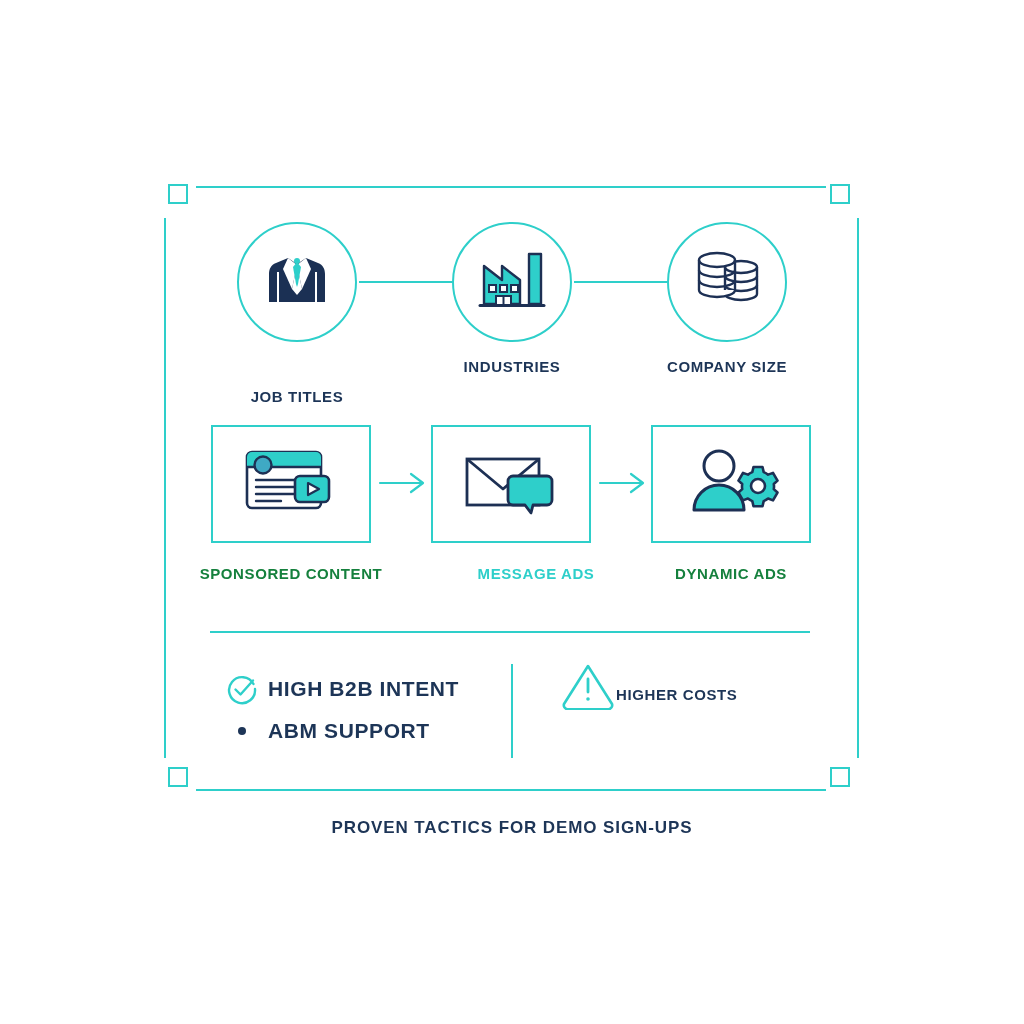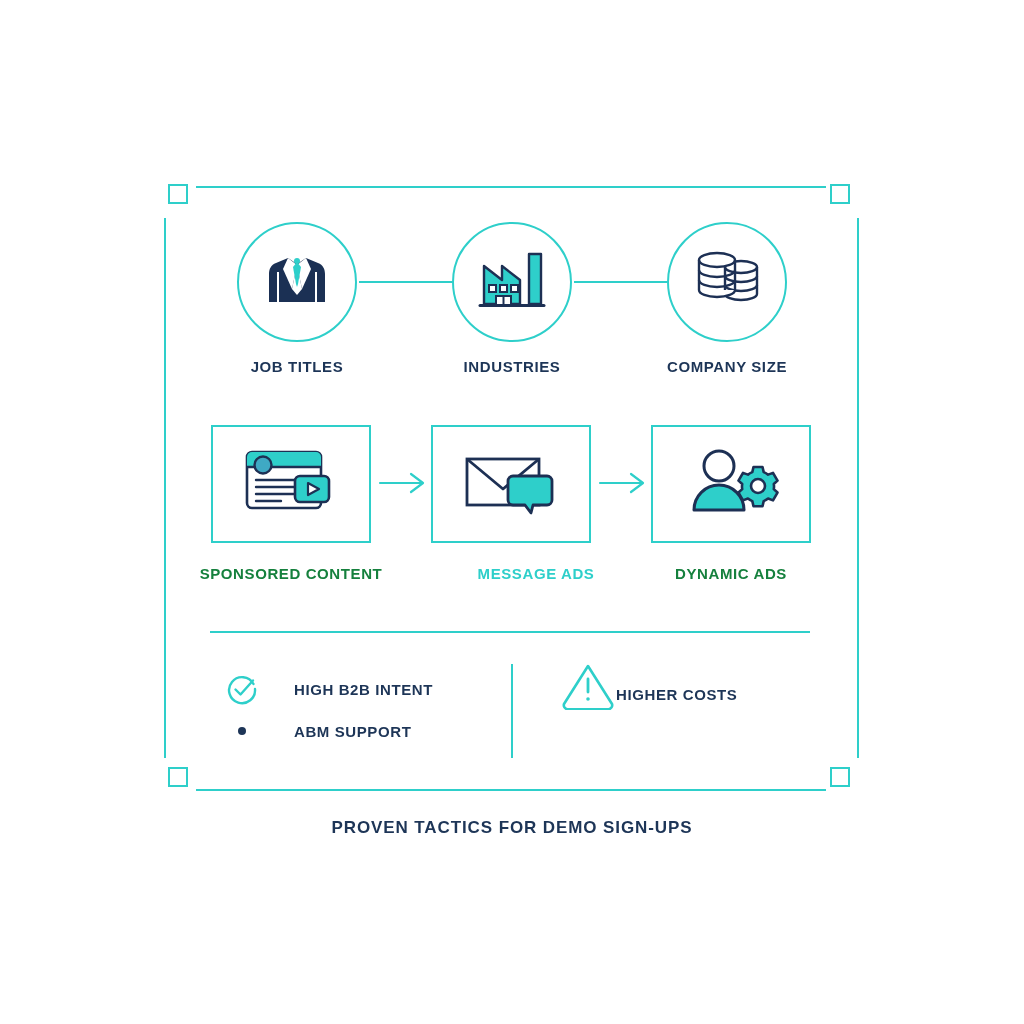--- a/index.html
+++ b/index.html
@@ -74,21 +74,21 @@
   .circle-label {
     position: absolute;
     width: 260px;
     text-align: center;
     font-size: 15px;
     font-weight: bold;
     letter-spacing: 0.6px;
     color: #1d3557;
     top: 358px;
   }
-  .clbl-1 { left: 167px; }
+  .clbl-1 { left: 167px; margin-top: 30px; }
   .clbl-2 { left: 382px; }
   .clbl-3 { left: 597px; }
 
   
   .node-box {
     position: absolute;
     width: 160px;
     height: 118px;
     border: 2px solid #2ecfca;
     box-sizing: border-box;
@@ -157,26 +157,25 @@
   }
   .pro-item + .pro-item { margin-top: 0px; }
   .pro-marker {
     width: 52px;
     display: flex;
     align-items: center;
     justify-content: center;
     flex: 0 0 52px;
   }
   .pro-text {
-    font-size: 15px;
+    font-size: 21px;
     font-weight: bold;
     letter-spacing: 0.6px;
     color: #1d3557;
     white-space: nowrap;
-    margin-left: 26px;
   }
   .bullet-dot {
     width: 8px;
     height: 8px;
     border-radius: 50%;
     background: #1d3557;
     display: block;
   }
 
   

